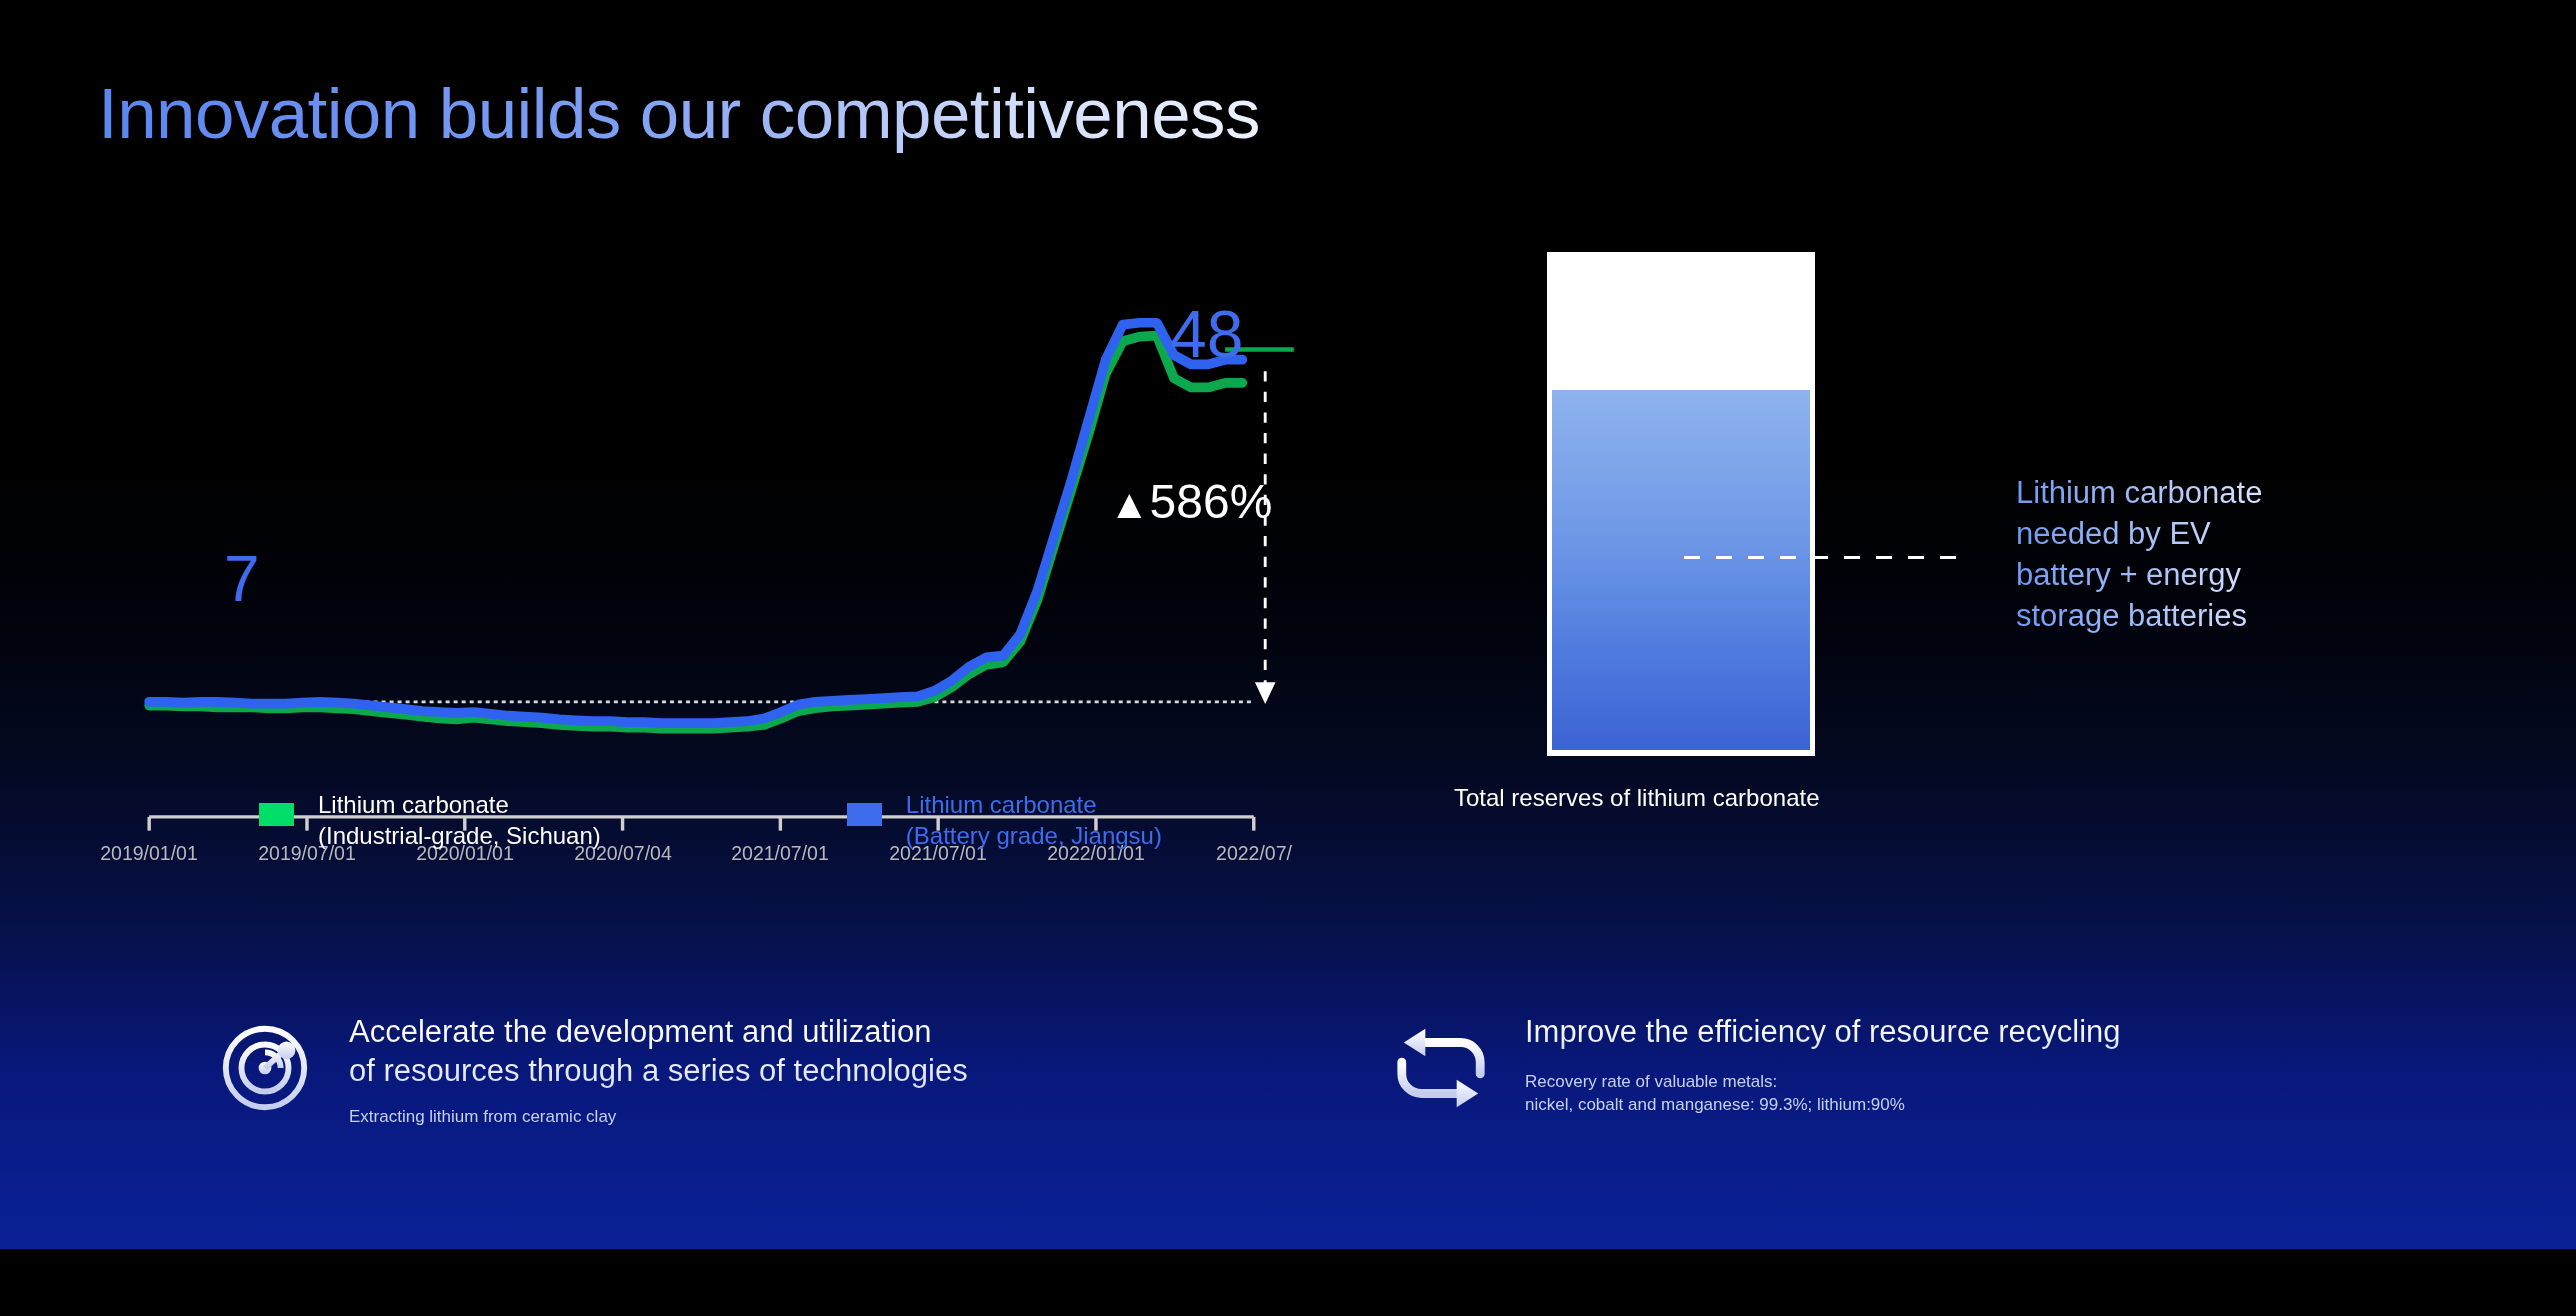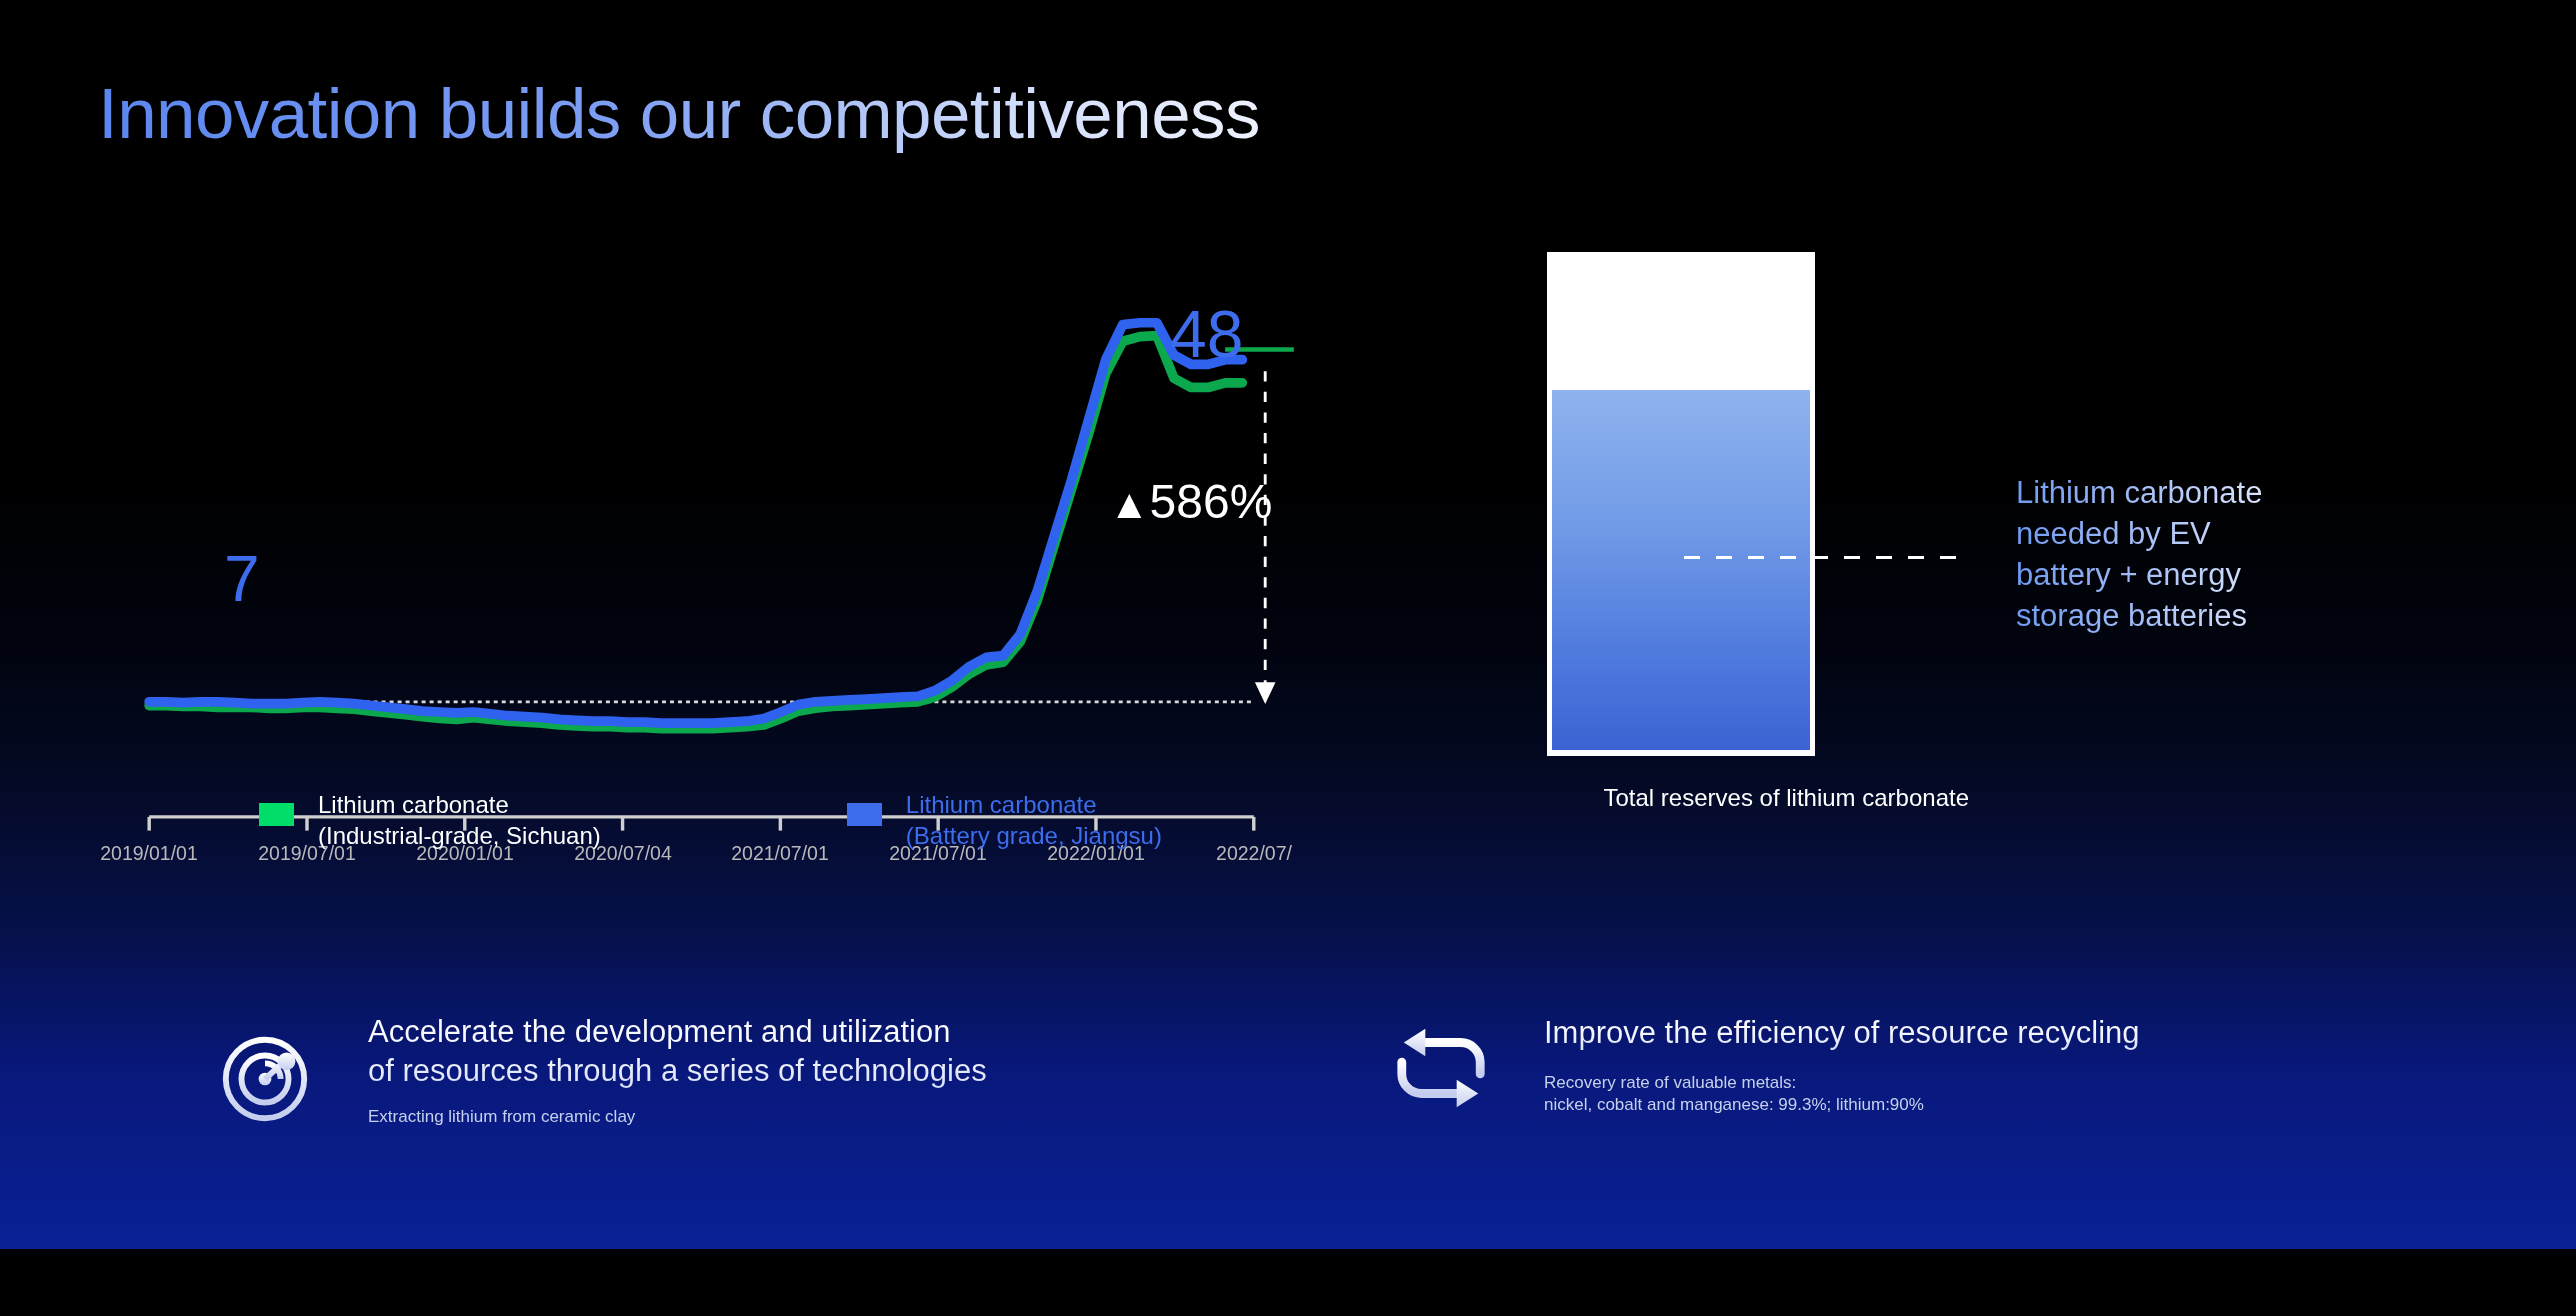--- a/index.html
+++ b/index.html
@@ -113,21 +113,21 @@
     right: 4.6px;
     bottom: 5.7px;
     height: 366px;
     background: linear-gradient(to bottom, #8fb3ee 0%, #6e99e6 40%, #4e79de 75%, #3c63d2 100%);
   }
   #reserve-caption {
     position: absolute;
     left: 1454px;
     top: 784px;
     width: 515px;
-    text-align: right;
+    text-align: left;
     font-size: 24px;
     color: #ffffff;
   }
   #dash-connector {
     position: absolute;
     left: 1684px;
     top: 556px;
     width: 286px;
     height: 3.4px;
     background: repeating-linear-gradient(to right,
@@ -142,21 +142,21 @@
     line-height: 1.32;
     white-space: pre-line;
     background: linear-gradient(to right, #6f9bf2 0%, #9db9f6 30%, #d7e2fc 65%, #f2f5ff 100%);
     -webkit-background-clip: text;
     background-clip: text;
     color: transparent;
     -webkit-text-fill-color: transparent;
   }
 
   
-  .feature { position: absolute; display: flex; gap: 54px; align-items: flex-end; }
+  .feature { position: absolute; display: flex; gap: 35px; align-items: flex-start; }
   #feature-left  { left: 216px;  top: 1013px; }
   #feature-right { left: 1392px; top: 1013px; }
   .feature-icon { flex: 0 0 auto; width: 98px; height: 98px; margin-top: 5.7px; }
   .feature-heading {
     font-size: 31px;
     line-height: 1.25;
     white-space: pre-line;
     background: linear-gradient(to bottom, #ffffff 0%, #f2f5ff 55%, #d4ddf7 100%);
     -webkit-background-clip: text;
     background-clip: text;

